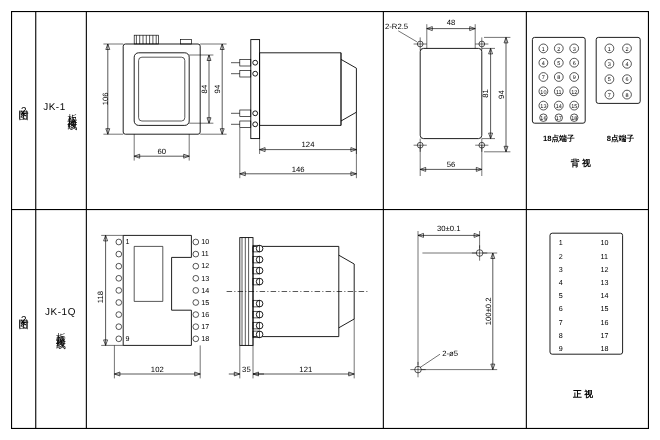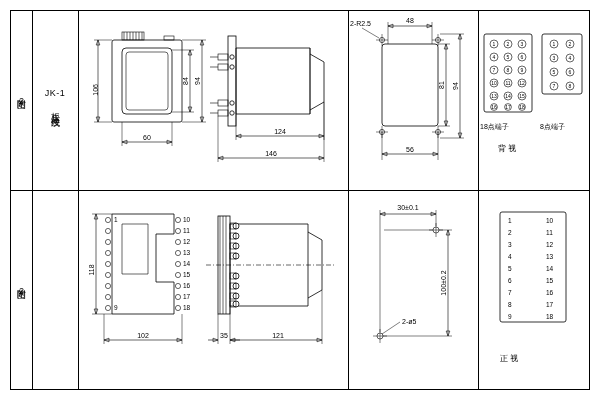--- a/index.html
+++ b/index.html
@@ -59,21 +59,22 @@
     letter-spacing: 2px;
     font-size: 9px;
   }
   .cap {
     position: absolute;
     font-size: 7px;
     line-height: 8px;
     white-space: nowrap;
   }
   .cap.c {
-    text-align: left;
+    text-align: center;
+    font-weight: bold;
   }
   svg {
     position: absolute;
     left: 0;
     top: 0;
     overflow: visible;
   }
   .ln { stroke: #000; stroke-width: 0.8; fill: none; }
   .ln-thin { stroke: #000; stroke-width: 0.6; fill: none; }
   .ln-dash { stroke: #000; stroke-width: 0.6; fill: none; stroke-dasharray: 5 2 1 2; }
@@ -92,21 +93,21 @@
   <div class="vline" style="left:32px;"></div>
   <div class="vline" style="left:78px;"></div>
   <div class="vline" style="left:348px;"></div>
   <div class="vline" style="left:478px;"></div>
   <div class="hline" style="top:190px;"></div>
 
   <div class="cell-label" style="left:10px; top:10px; width:22px; height:180px;">
     <span class="vtext">附图2</span>
   </div>
 
-  <div class="cell-label" style="left:32px; top:10px; width:46px; height:180px; flex-direction:column;">
+  <div class="cell-label" style="left:32px; top:10px; width:46px; height:180px; flex-direction:row;">
     <span style="font-size:9px; margin-bottom:6px;">JK-1</span>
     <span class="vtext">板后接线</span>
   </div>
 
   <svg width="270" height="180" viewBox="0 0 270 180" style="left:78px; top:10px;">
 
     <rect class="ln" x="34" y="30" width="70" height="82" rx="2"></rect>
 
     <rect class="ln" x="44" y="38" width="50" height="66" rx="4"></rect>
     <rect class="ln-thin" x="48" y="42" width="42" height="58" rx="3"></rect>
@@ -299,20 +300,24 @@
   </svg>
 
   <div class="cap c" style="left:480px; top:123px; width:56px;">18点端子</div>
   <div class="cap c" style="left:540px; top:123px; width:48px;">8点端子</div>
   <div class="cap c" style="left:498px; top:145px; width:60px; font-size:8px;">背  视</div>
 
   <div class="cell-label" style="left:10px; top:190px; width:22px; height:200px;">
     <span class="vtext">附图2</span>
   </div>
 
+  <div class="cell-label" style="left:32px; top:190px; width:46px; height:200px; flex-direction:column;">
+    <span style="font-size:9px; margin-bottom:6px;">JK-1Q</span>
+    <span class="vtext">板前接线</span>
+  </div>
 
   <svg width="270" height="200" viewBox="0 0 270 200" style="left:78px; top:190px;">
 
     <path class="ln" d="M34 24 H96 V44 H78 V92 H96 V124 H34 Z"></path>
 
     <path class="ln-thin" d="M44 34 H70 V84 H44 Z"></path>
 
     <circle class="ln-thin" cx="30" cy="30" r="2.6"></circle>
     <circle class="ln-thin" cx="30" cy="41" r="2.6"></circle>
     <circle class="ln-thin" cx="30" cy="52" r="2.6"></circle>

